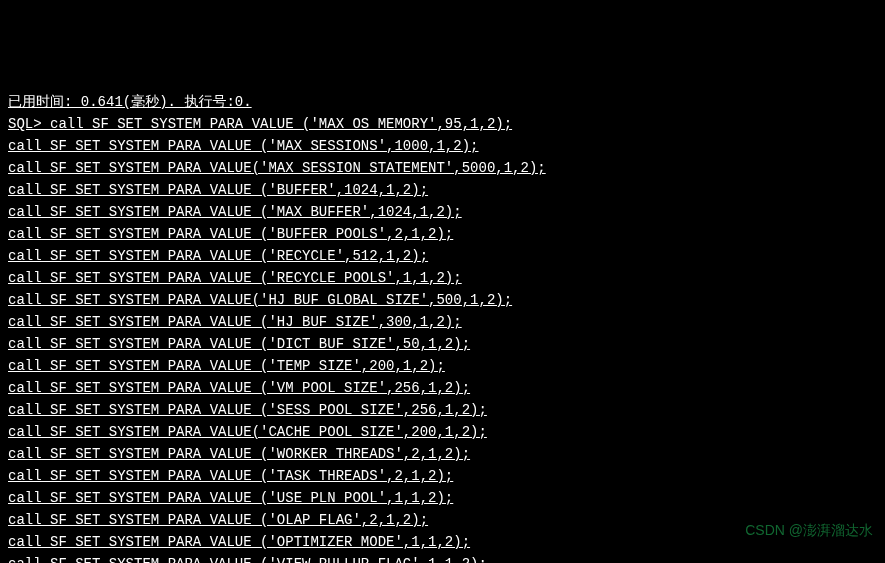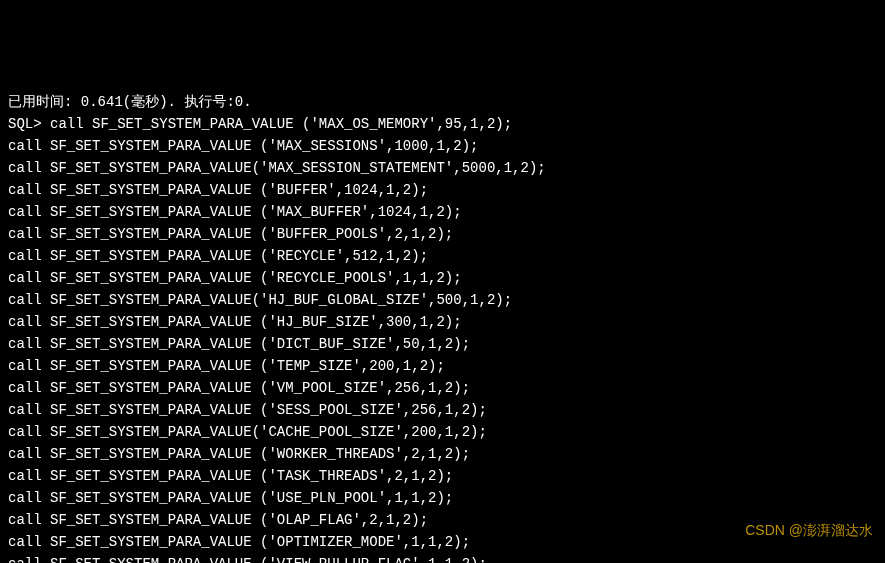--- a/index.html
+++ b/index.html
@@ -15,26 +15,27 @@
       line-height: 22px;
       width: 885px;
       height: 563px;
       overflow: hidden;
       padding: 3px 8px;
       position: relative;
       white-space: pre;
     }
     .terminal-line {
       white-space: pre;
+      text-decoration: underline;
     }
     .watermark {
       position: absolute;
       bottom: 22px;
       right: 12px;
-      color: #eab308;
+      color: #15803d;
       font-family: Arial, sans-serif;
       font-size: 14px;
       opacity: 0.8;
     }
   </style>
 </head>
 <body>
 
 
 

